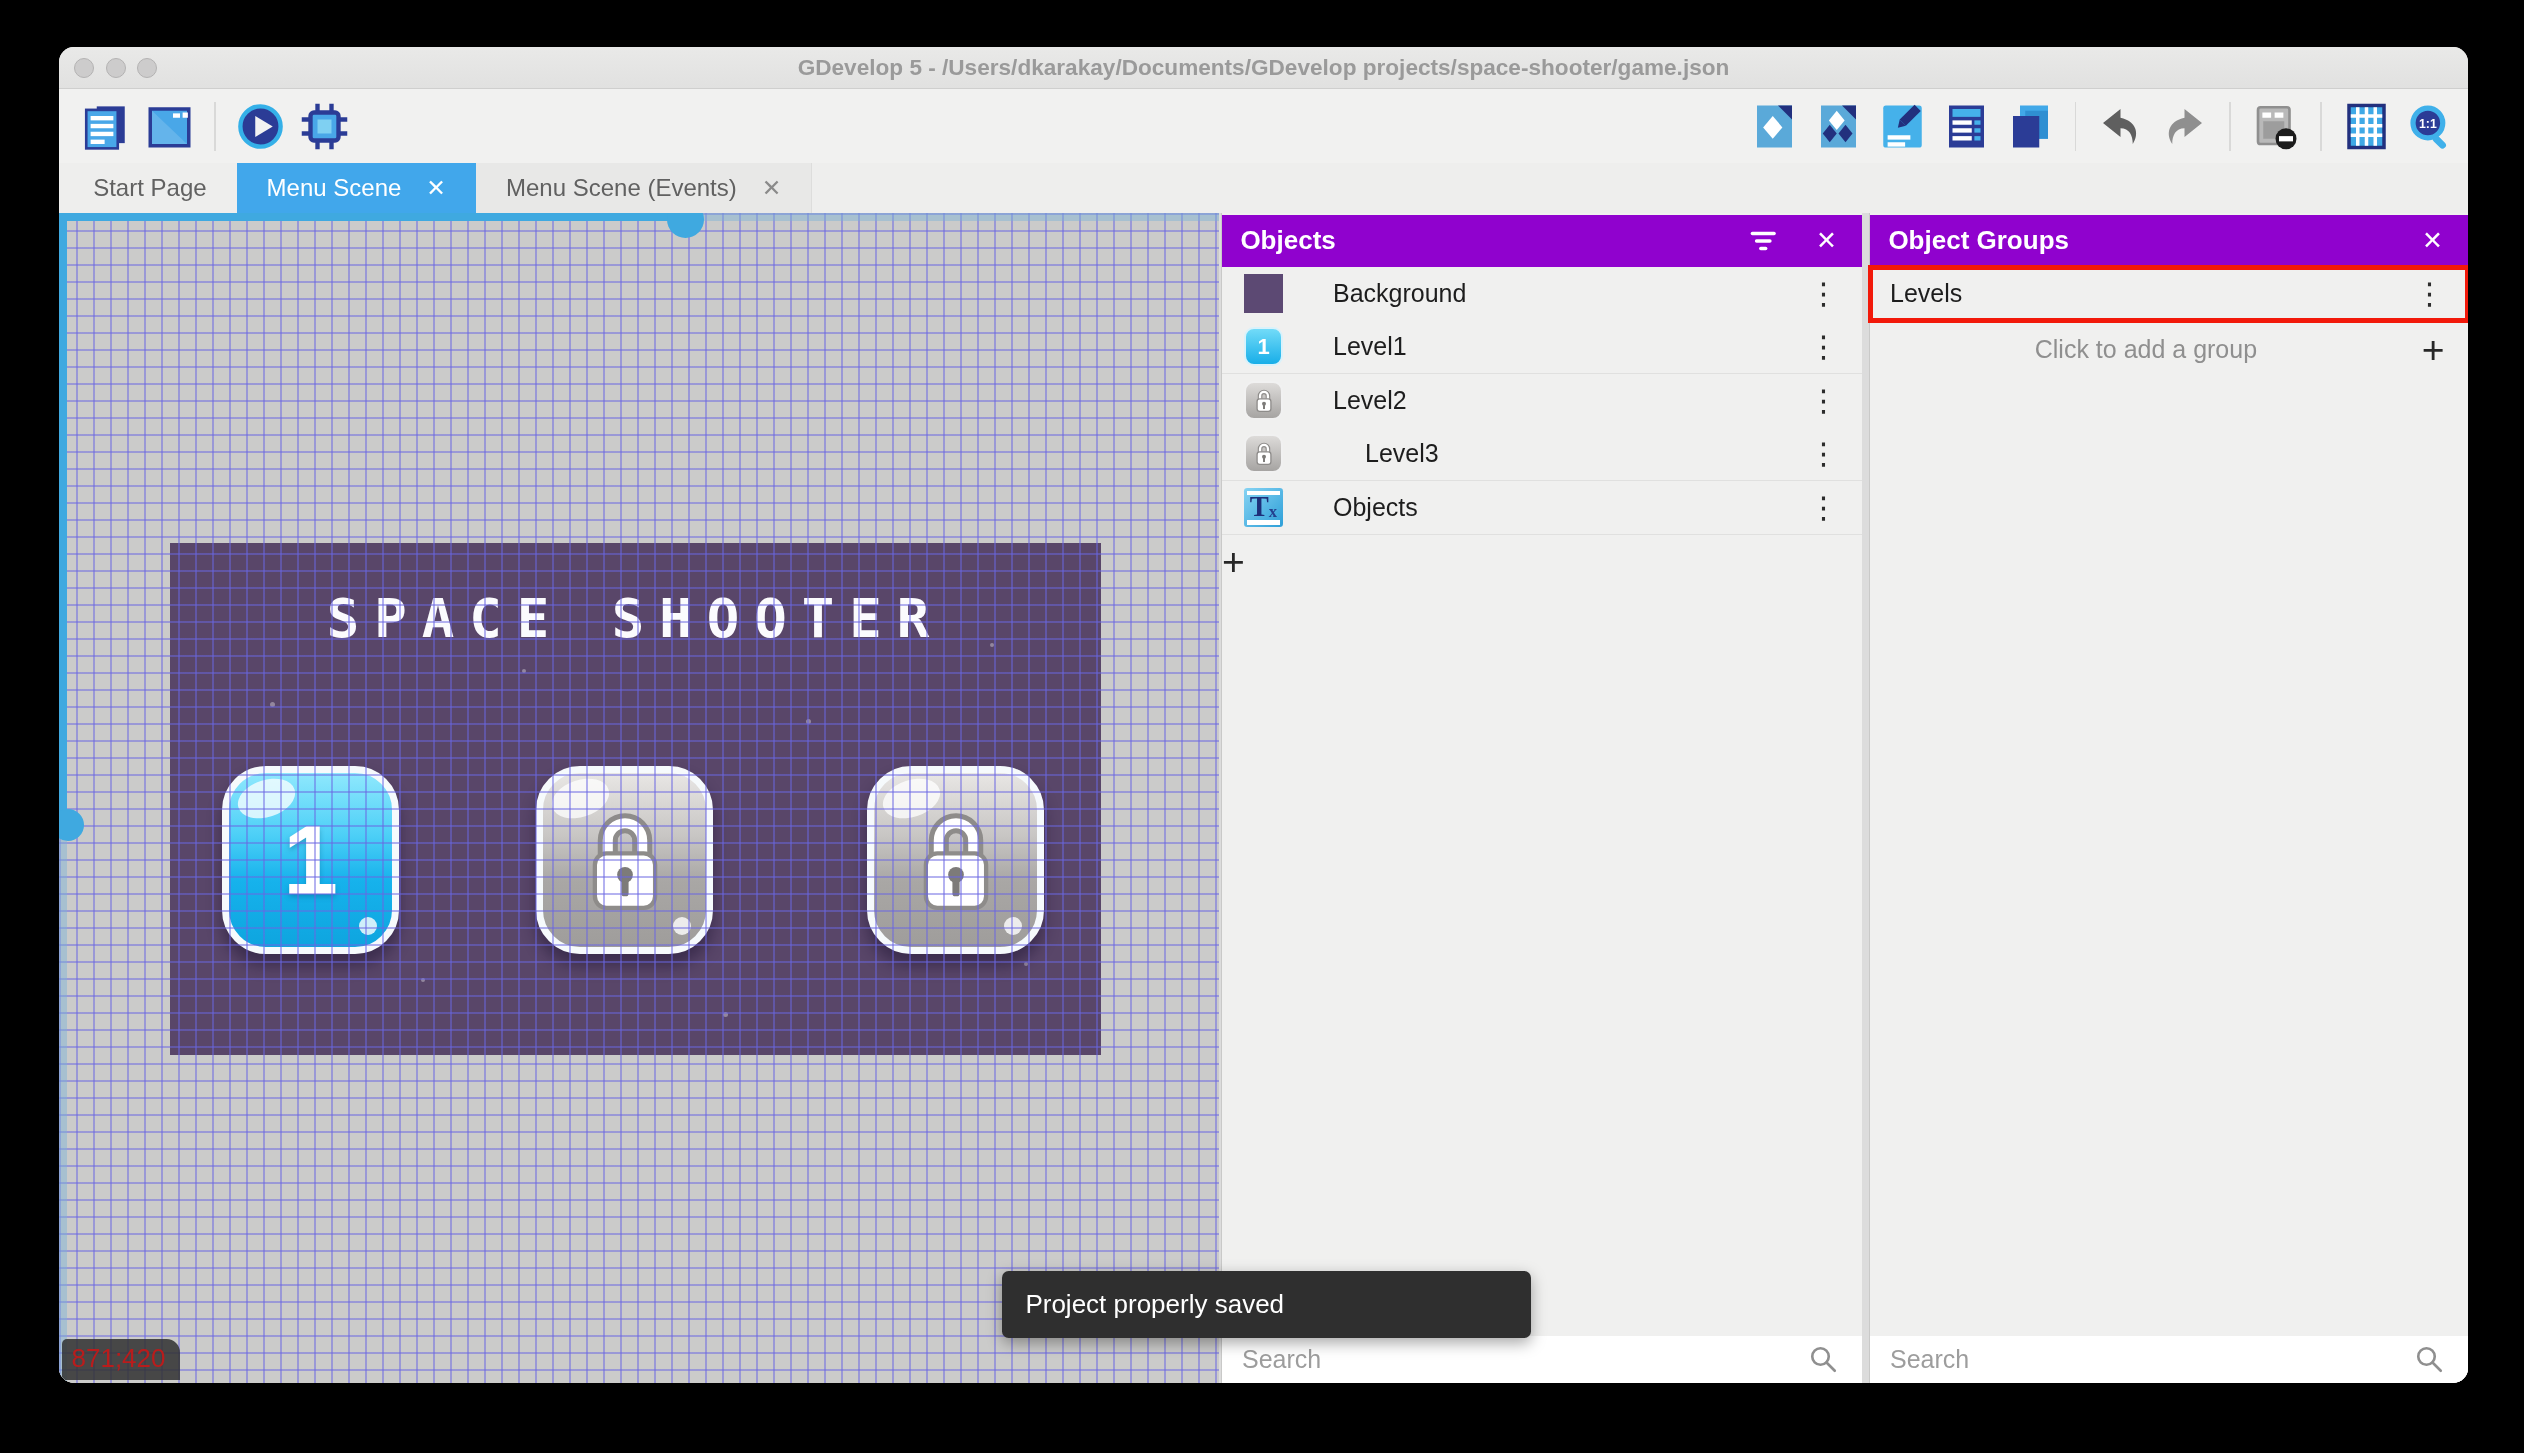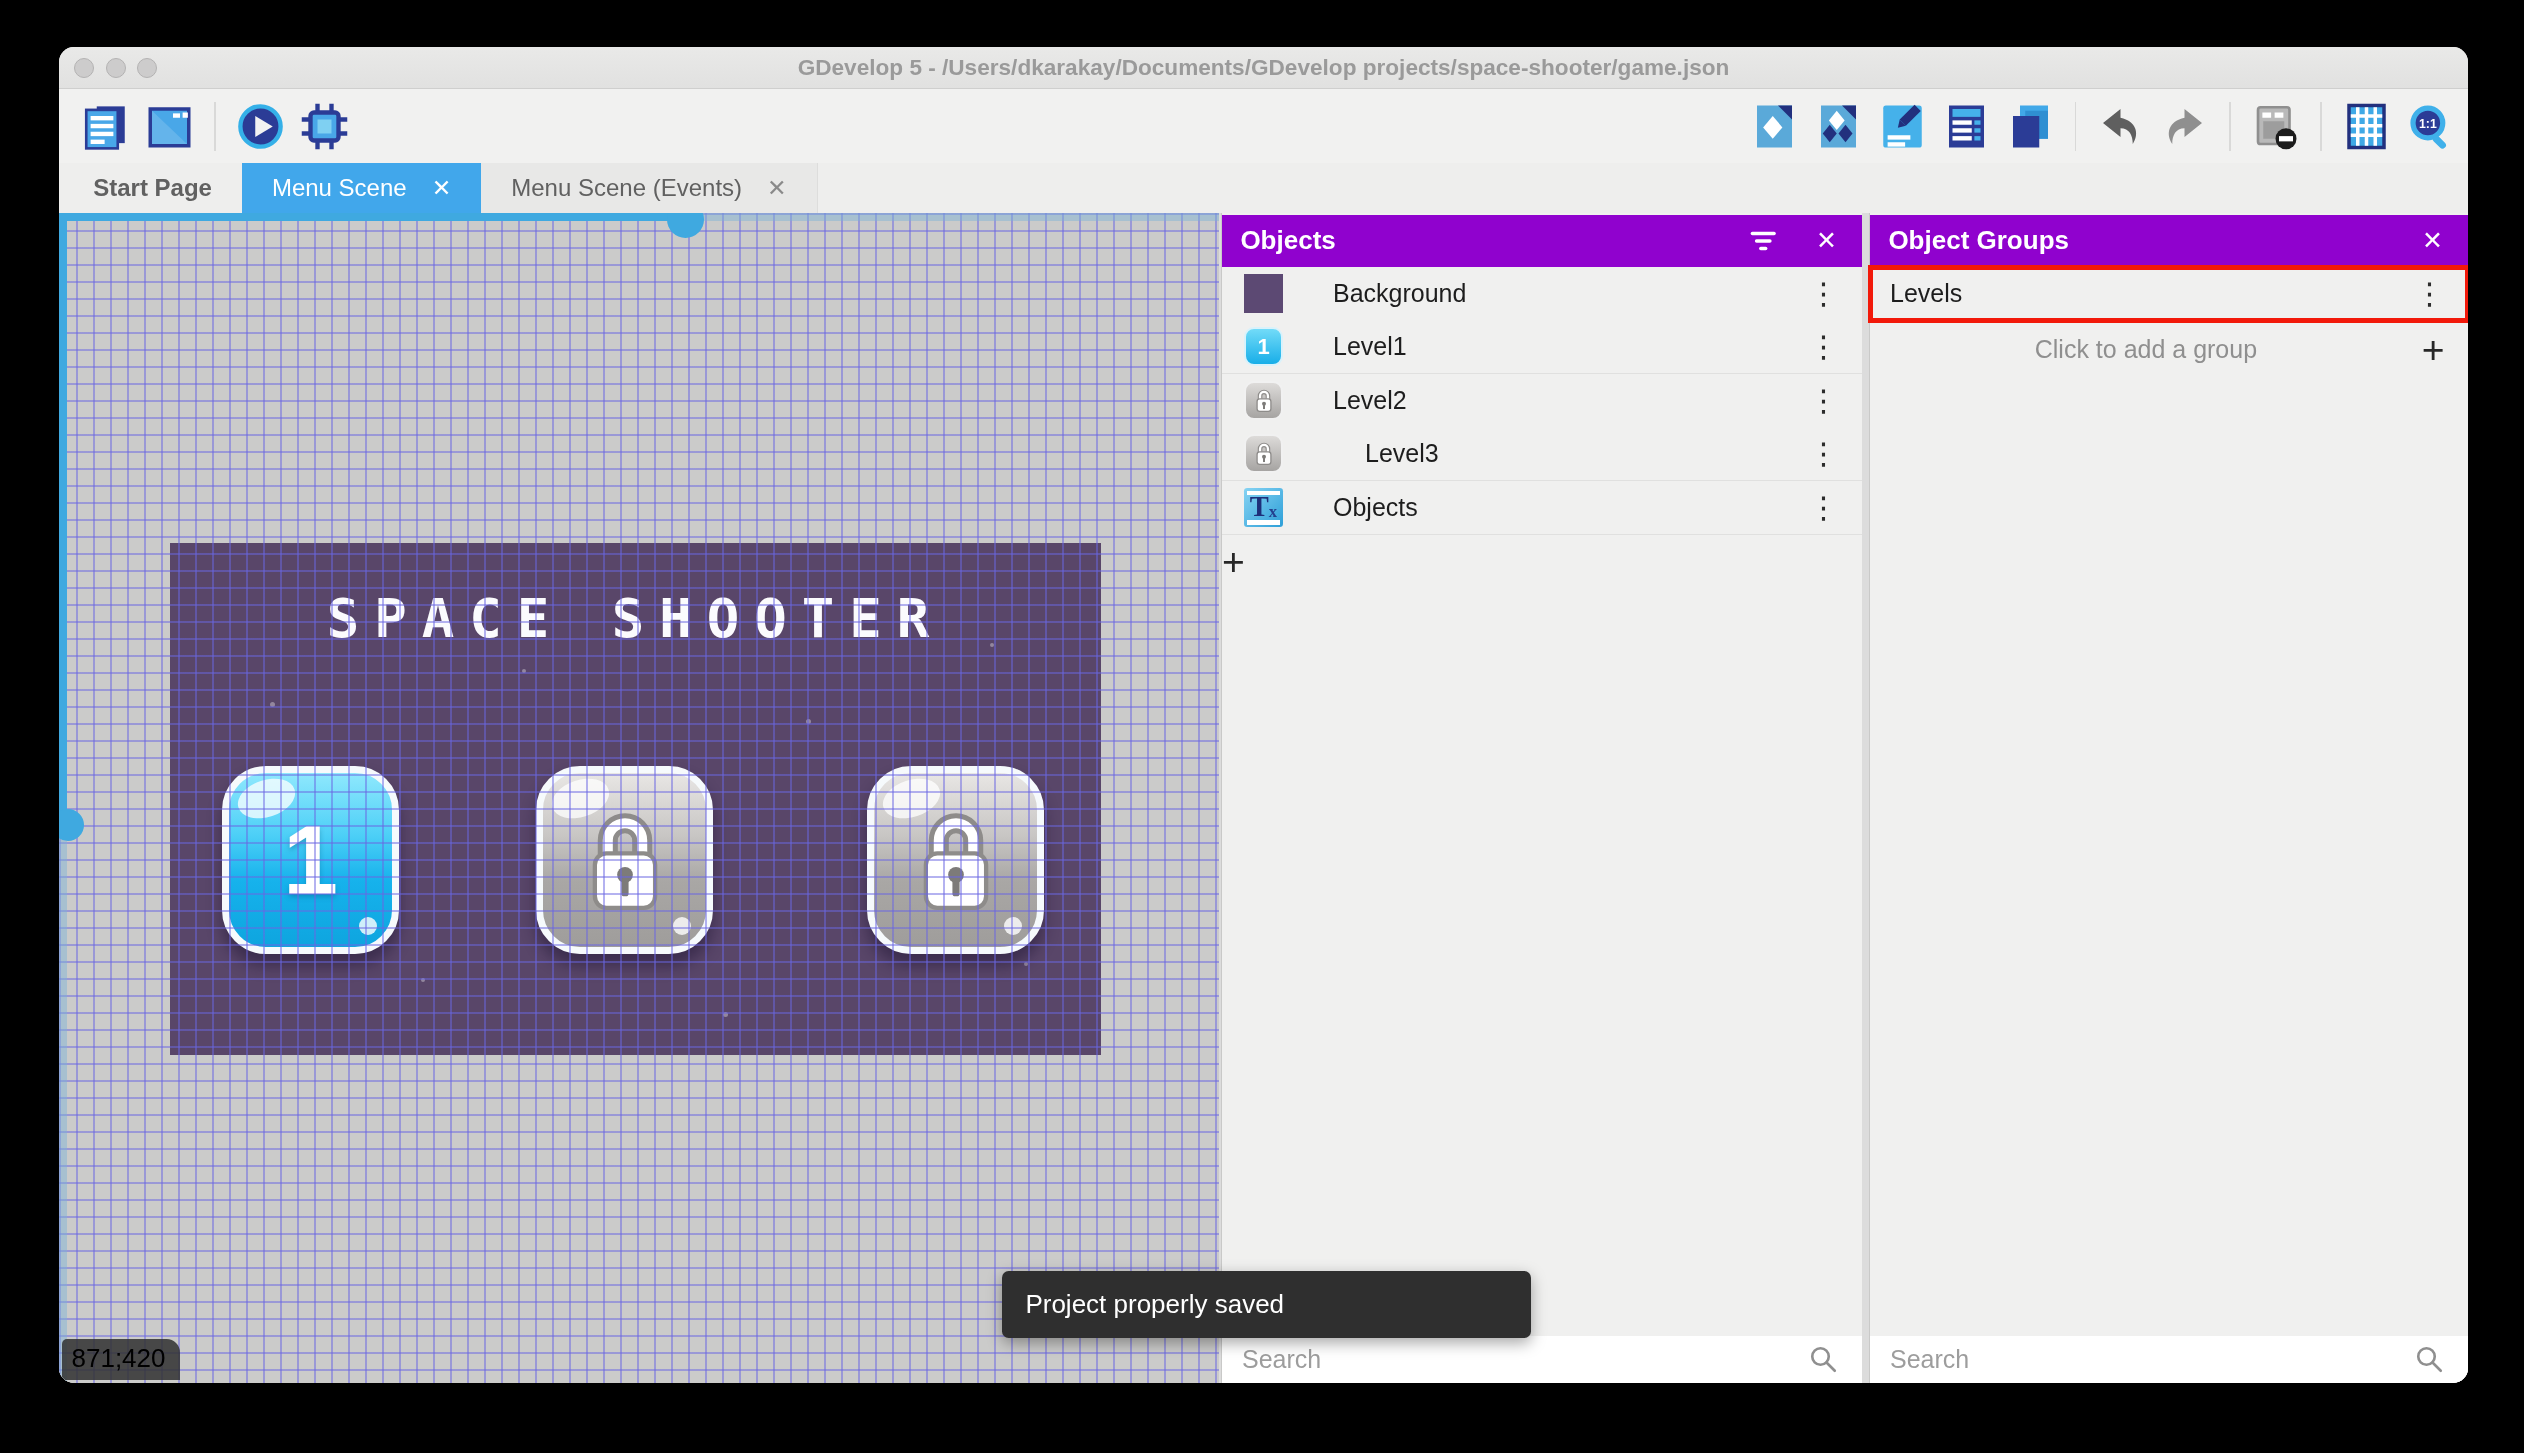--- a/index.html
+++ b/index.html
@@ -24,21 +24,21 @@
   .tb-group { position:absolute; top:0; height:74px; display:flex; align-items:center; gap:15px; }
   .tb-left { left:22px; } .tb-right { right:13.4px; }
   .tb-sep { width:1.7px; height:49px; background:#d9d9d8; margin:0 5px; }
   .tb-icon { width:49px; height:49px; display:block; }
 
   
   .tabbar { position:absolute; left:0; top:116px; right:0; height:50px; background:#eeeeed;
             display:flex; align-items:stretch; padding-left:4.2px; }
   .tab { display:flex; align-items:center; gap:25px; padding:0 30px; font-size:24px;
          color:#616161; background:#e8e8e7; border-right:1.7px solid #dddddc; }
-  .tab.first { background:transparent; border-right:none;font-weight:bold; }
+  .tab.first { background:transparent; border-right:none; }
   .tab.active { background:#41a7eb; color:#fff; border-right:none; }
   .tab-x { font-size:23.4px; color:#8a8a8a; cursor:default; }
   .tab.active .tab-x { color:#fff; }
 
   
   .content { position:absolute; left:0; top:166px; right:0; bottom:0; background:#dcdcdc; }
 
   
   .canvas { position:absolute; left:0; top:0; width:1160px; height:1170px;
             background:#cbcbca; overflow:hidden; }
@@ -72,21 +72,21 @@
   .h-bar { position:absolute; left:0; top:0; width:626px; height:8.4px; background:#3fa9e0; z-index:5; }
   .h-thumb { position:absolute; left:608px; top:-11.7px; width:37px; height:37px; border-radius:50%;
              background:#3fa9e0; z-index:5; }
   .v-track { position:absolute; left:0; top:0; bottom:0; width:8.4px;
              background:rgba(125,180,215,.45); z-index:4; }
   .v-bar { position:absolute; left:0; top:0; width:8.4px; height:613px; background:#3fa9e0; z-index:5; }
   .v-thumb { position:absolute; left:-7.5px; top:596px; width:32px; height:32px; border-radius:50%;
              background:#3fa9e0; z-index:5; }
 
   .coord-badge { position:absolute; left:2.5px; bottom:3.3px; z-index:6;
-                 background:rgba(48,48,48,.85); color:#000000; font-size:26px;
+                 background:rgba(48,48,48,.85); color:#b91c1c; font-size:26px;
                  padding:4.2px 15px 5.9px 10px; border-radius:5px 13.4px 0 0; }
 
   
   .panel { position:absolute; top:0; bottom:0; background:#f0f0ef; border-left:1.7px solid #c9c9c8;padding-left:21px; }
   .panel-objects { left:1162px; width:641px; }
   .panel-groups  { left:1810px; width:599px; }
   .panel-header { position:absolute; left:0; right:0; top:1.7px; height:52px; background:#9002ce;
                   display:flex; align-items:center; }
   .panel-header .ph-title { color:#fff; font-size:26px; font-weight:700; margin-left:18.4px; flex:1; }
   .ph-x { color:#fff; font-size:25px; margin-right:25px; }

